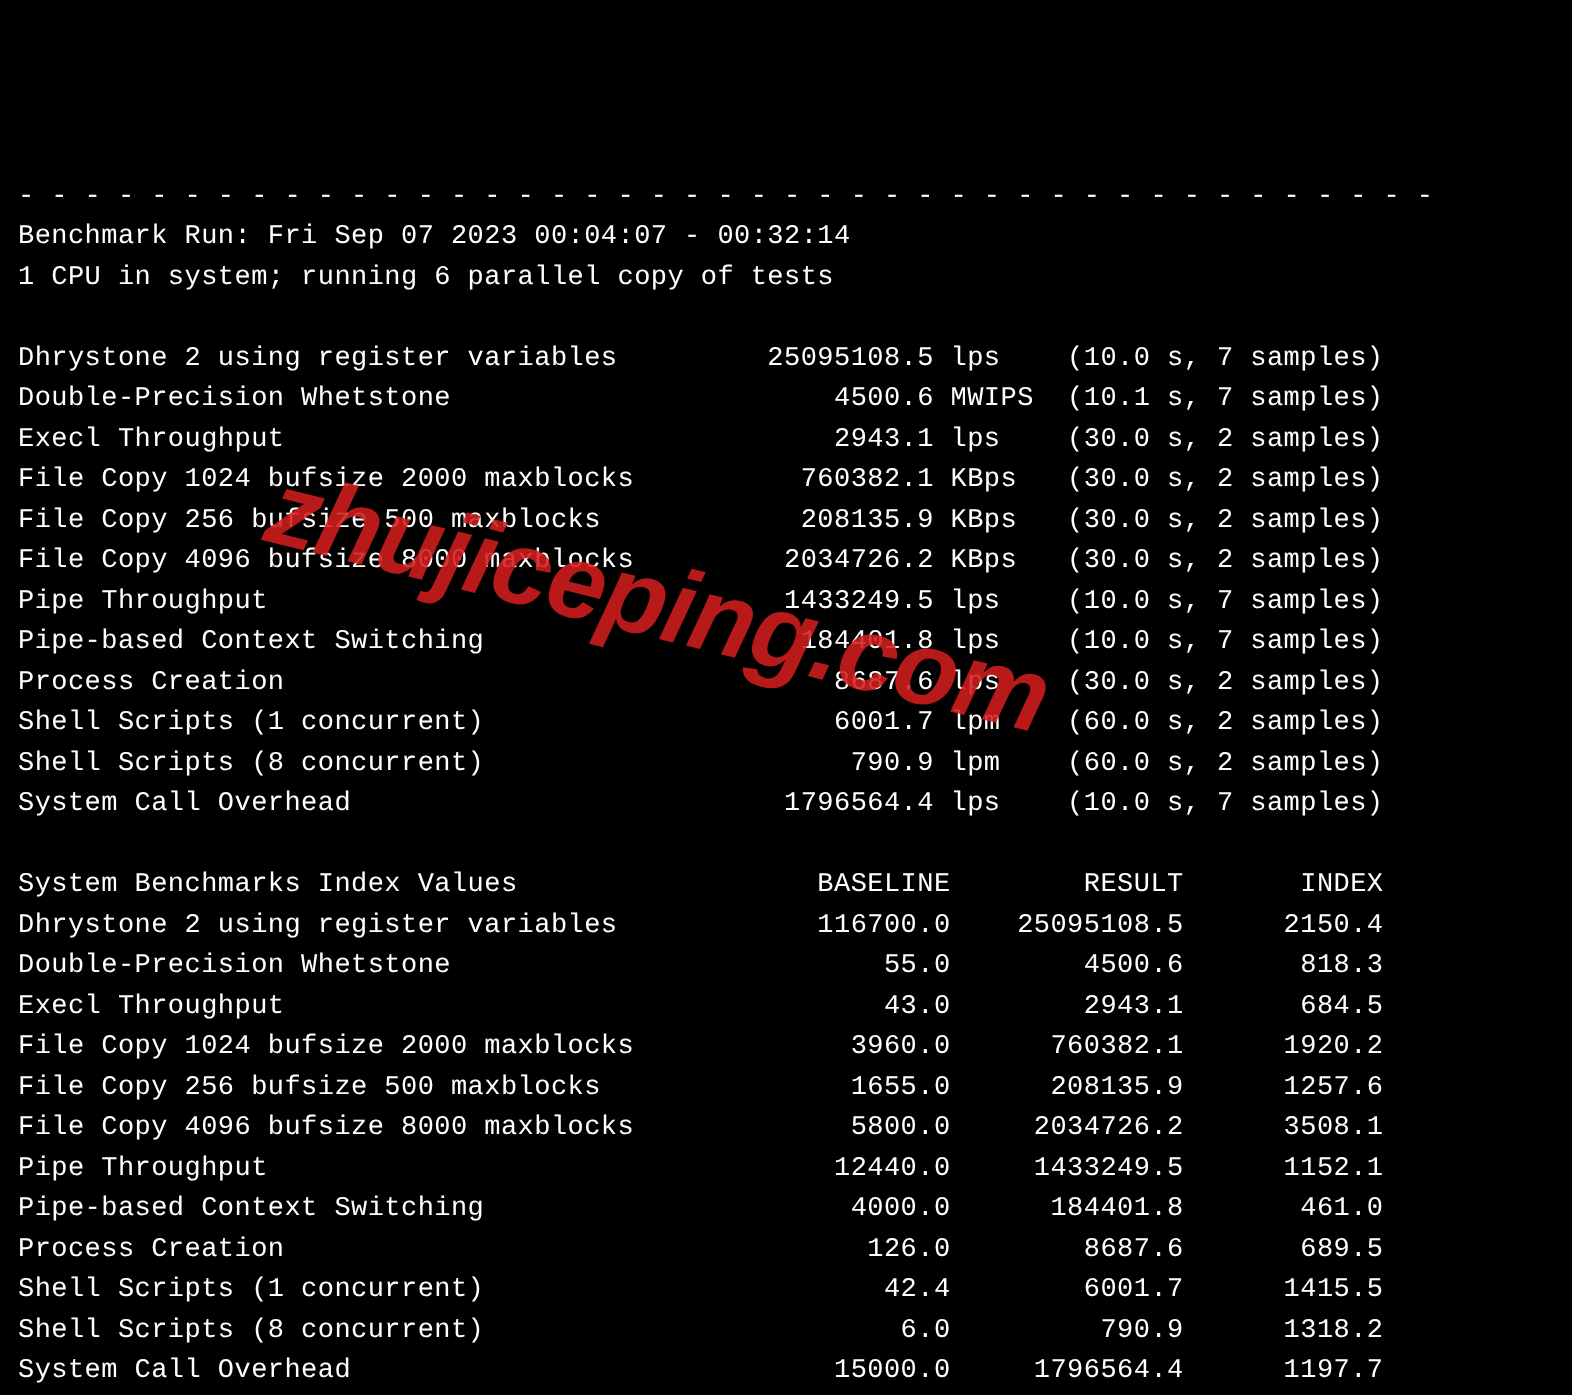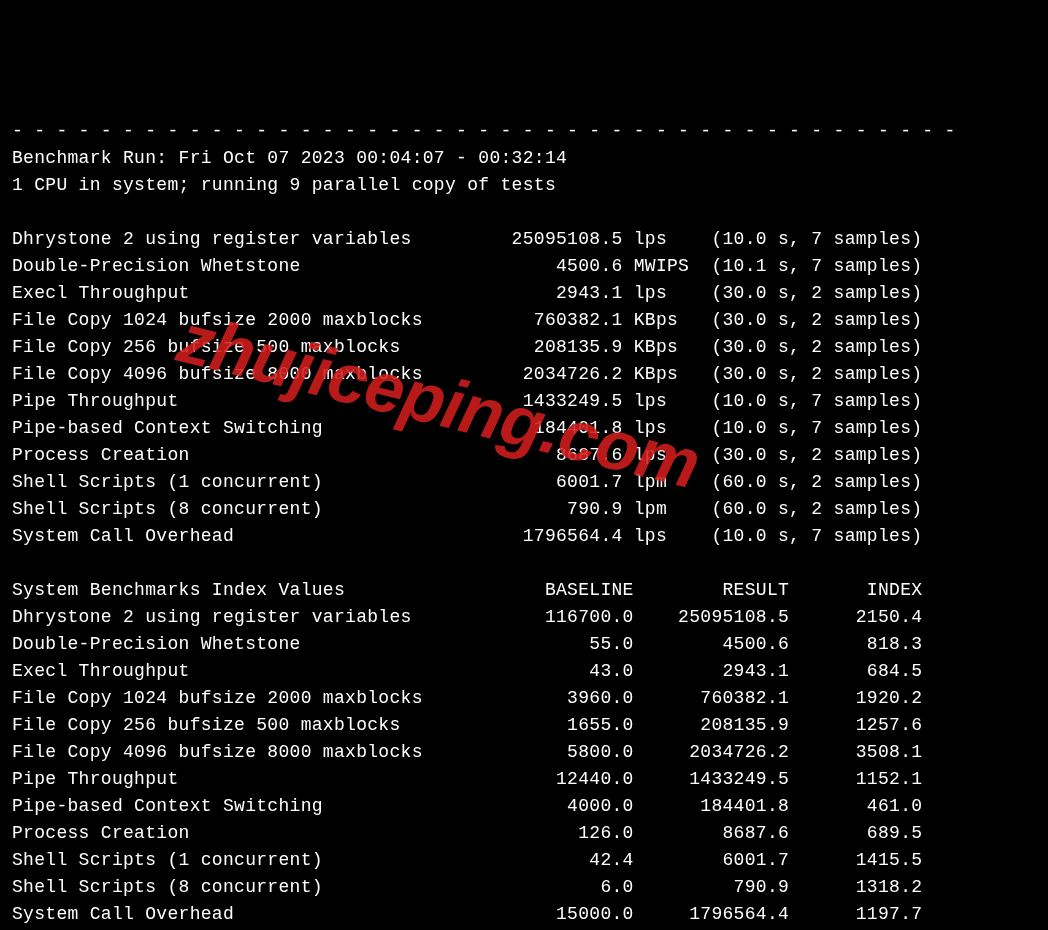--- a/index.html
+++ b/index.html
@@ -32,22 +32,22 @@
     font-family: Arial, sans-serif;
     letter-spacing: -1px;
   }
 </style>
 </head>
 <body>
 
 
 
 <div class="terminal"><span>- - - - - - - - - - - - - - - - - - - - - - - - - - - - - - - - - - - - - - - - - - -</span>
-<span>Benchmark Run: Fri Oct 07 2023 00:04:07 - 00:32:14</span>
-<span>1 CPU in system; running 9 parallel copy of tests</span>
+<span>Benchmark Run: Fri Sep 07 2023 00:04:07 - 00:32:14</span>
+<span>1 CPU in system; running 6 parallel copy of tests</span>
 
 <span id="tests-block">Dhrystone 2 using register variables         25095108.5 lps    (10.0 s, 7 samples)
 Double-Precision Whetstone                       4500.6 MWIPS  (10.1 s, 7 samples)
 Execl Throughput                                 2943.1 lps    (30.0 s, 2 samples)
 File Copy 1024 bufsize 2000 maxblocks          760382.1 KBps   (30.0 s, 2 samples)
 File Copy 256 bufsize 500 maxblocks            208135.9 KBps   (30.0 s, 2 samples)
 File Copy 4096 bufsize 8000 maxblocks         2034726.2 KBps   (30.0 s, 2 samples)
 Pipe Throughput                               1433249.5 lps    (10.0 s, 7 samples)
 Pipe-based Context Switching                   184401.8 lps    (10.0 s, 7 samples)
 Process Creation                                 8687.6 lps    (30.0 s, 2 samples)

